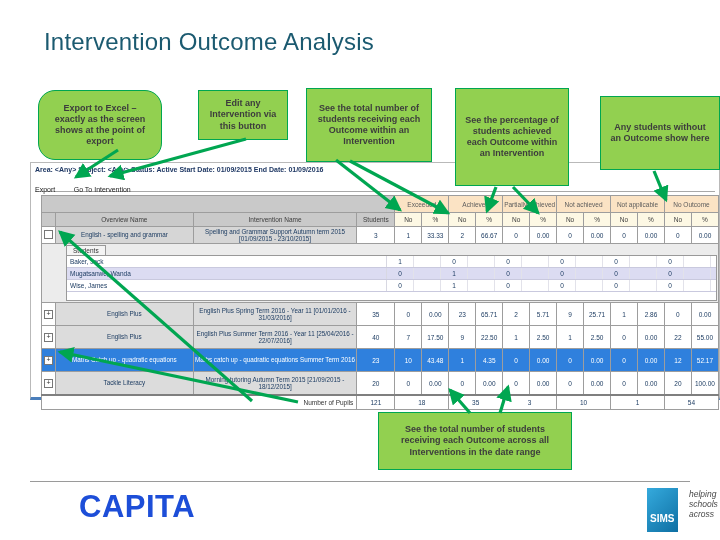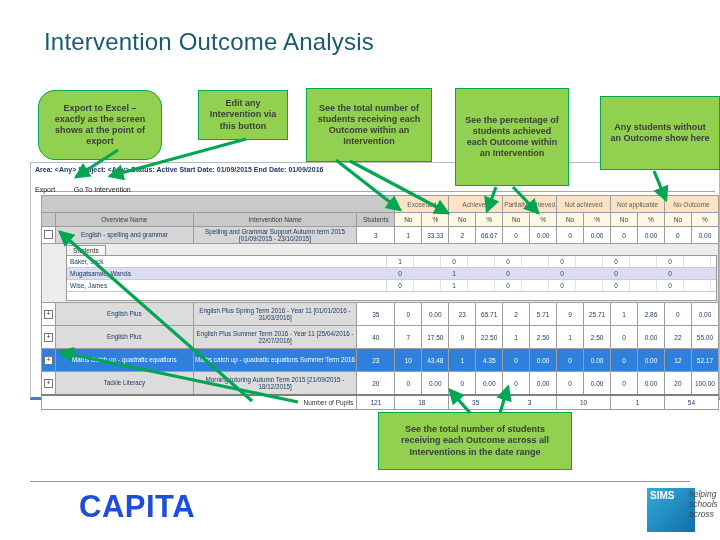--- a/index.html
+++ b/index.html
@@ -45,24 +45,24 @@
   .plist{border:1px solid #999;background:#fff;height:44px;}
   .srow{display:flex;height:11px;line-height:11px;border-bottom:1px solid #c9c9de;font-size:6.5px;color:#17375e;}
   .sname{width:316px;padding-left:3px;text-align:left;border-right:1px solid #d8d8e2;}
   .sval{flex:0 0 26px;text-align:center;border-right:1px solid #e2e2ea;}
   .shl{background:#dcdcf2;}
   .frow td{height:13px;border-top:2px solid #7f7f7f;background:#fff;}
   .flabel{text-align:right !important;padding-right:3px !important;color:#333;}
   .arrows{position:absolute;left:0;top:0;z-index:5;pointer-events:none;}
   .divider{position:absolute;left:30px;top:481px;width:660px;height:1px;background:#9a9a9a;}
   .capita{position:absolute;left:38px;top:489px;font-size:31px;font-weight:bold;color:#1d4ed8;letter-spacing:0.5px;margin-left:41px;}
-  .sims-box{position:absolute;left:647px;top:488px;width:48px;height:44px;
+  .sims-box{position:absolute;left:647px;top:488px;width:31px;height:44px;
             background:linear-gradient(135deg,#35aadd 0%,#0e6fa3 100%);
-            color:#fff;font-size:10px;font-weight:bold;display:flex;align-items:flex-start;
-            padding:2px 3px;box-sizing:border-box;}
+            color:#fff;font-size:10px;font-weight:bold;display:flex;align-items:flex-end;
+            padding:8px 3px;box-sizing:border-box;}
   .tagline{position:absolute;left:689px;top:489px;width:31px;font-size:8.5px;font-style:italic;
            color:#4a4a4a;line-height:1.2;}
 </style>
 </head>
 <body>
 
 <div class="slide">
 
   <div class="title">Intervention Outcome Analysis</div>
 

